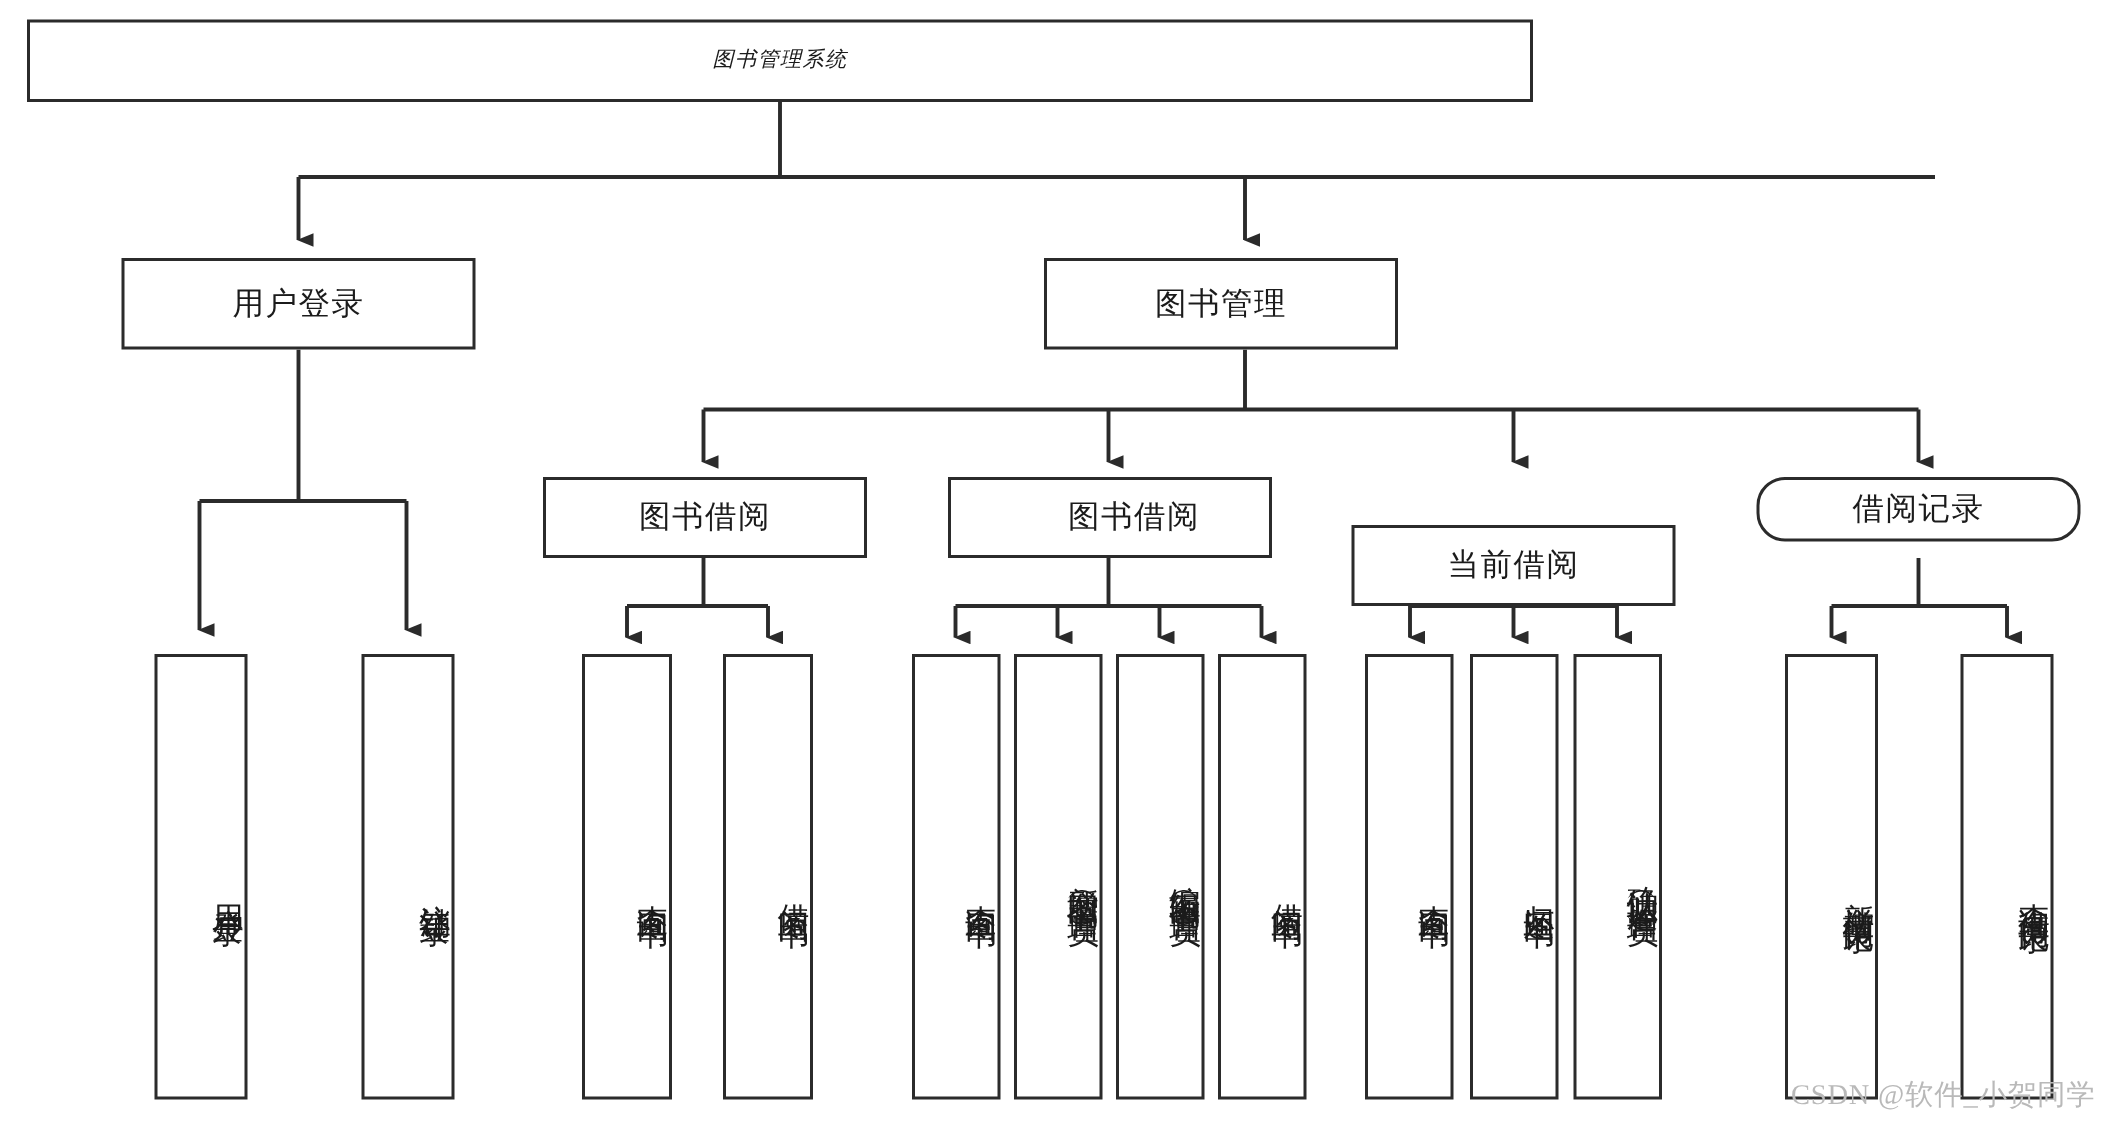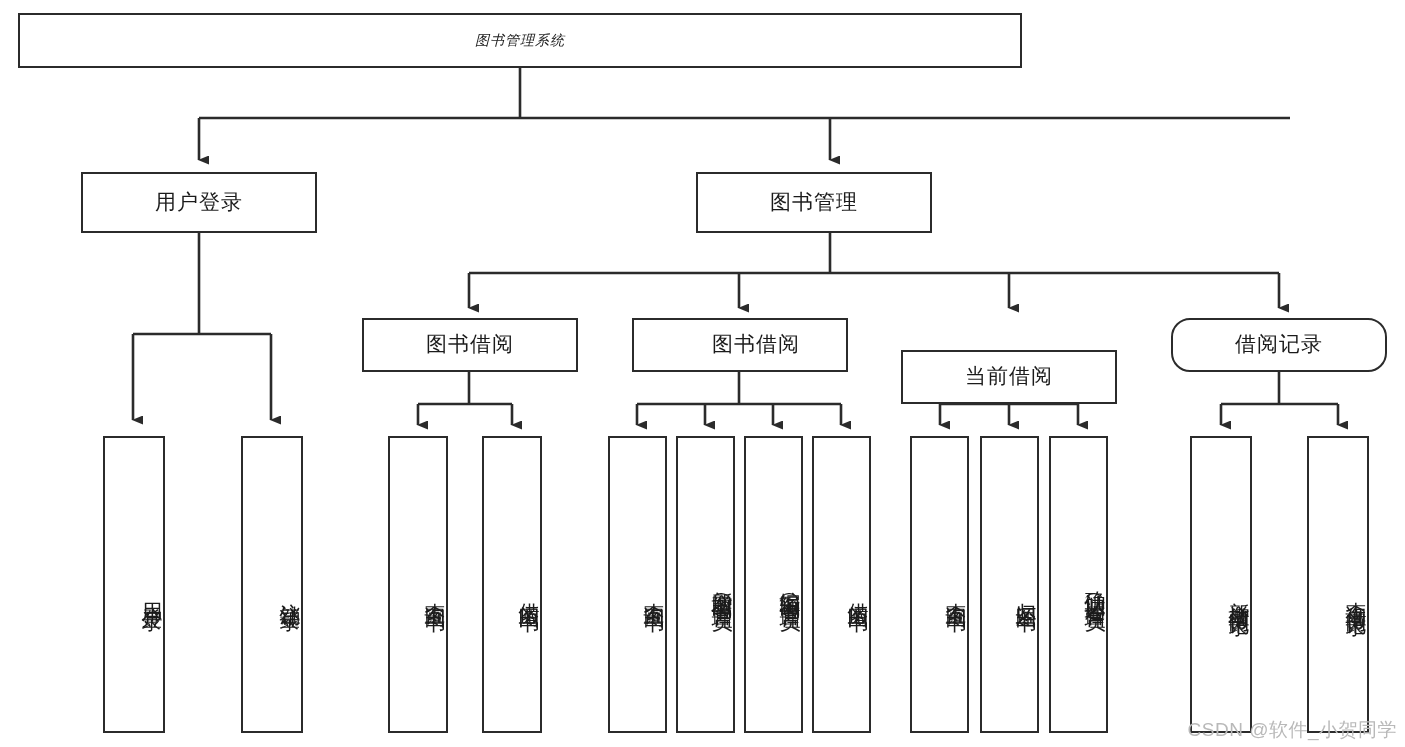--- a/index.html
+++ b/index.html
@@ -62,21 +62,21 @@
     white-space: nowrap;
   }
   .watermark {
     position: absolute;
     right: 8px;
     bottom: 4px;
     font-size: 19px;
     color: #b9b9b9;
     letter-spacing: 0.5px;
     white-space: nowrap;
-    font-family: Liberation Sans, sans-serif;
+    font-family: Liberation Serif, serif;
     margin-left: 24px;
   }
 </style>
 </head>
 <body>
 
 <div id="canvas">
 
   <svg class="edges" viewBox="0 0 1405 747" xmlns="http://www.w3.org/2000/svg">
     <defs>
@@ -129,21 +129,21 @@
   </svg>
 
   <div class="node h root" style="left:18px; top:13px; width:1004px; height:55px;">图书管理系统</div>
 
   <div class="node h" style="left:81px; top:172px; width:236px; height:61px;">用户登录</div>
   <div class="node h" style="left:696px; top:172px; width:236px; height:61px;">图书管理</div>
 
   <div class="node h" style="left:362px; top:318px; width:216px; height:54px;">图书借阅</div>
   <div class="node h" style="left:632px; top:318px; width:216px; height:54px;padding-left:32px;">图书借阅</div>
   <div class="node h" style="left:901px; top:318px; width:216px; height:54px;margin-top:32px;">当前借阅</div>
-  <div class="node h" style="left:1171px; top:318px; width:216px; height:54px;border-radius:19px;">借阅记录</div>
+  <div class="node h" style="left:1171px; top:318px; width:216px; height:43px;border-radius:19px;">借阅记录</div>
 
   <div class="node v" style="left:103px; top:436px; width:62px; height:297px;">
     <span class="vlabel">用户登录</span>
   </div>
   <div class="node v" style="left:241px; top:436px; width:62px; height:297px;">
     <span class="vlabel">注销登录</span>
   </div>
 
   <div class="node v" style="left:388px; top:436px; width:60px; height:297px;">
     <span class="vlabel">查询图书</span>

